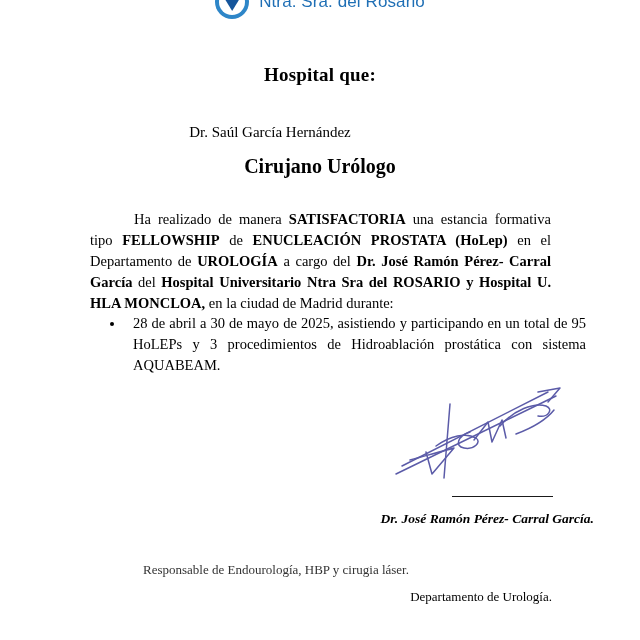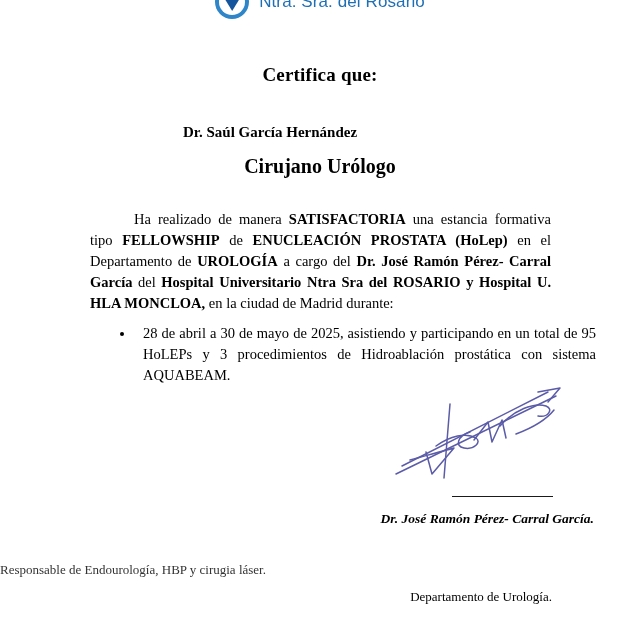--- a/index.html
+++ b/index.html
@@ -75,21 +75,21 @@
     font-weight: bold;
     letter-spacing: 0.2px;
   }
   .recipient {
     position: absolute;
     top: 124px;
     left: 0;
     width: 540px;
     text-align: center;
     font-size: 15px;
-    font-weight: bold;
+    font-weight: normal;
   }
   .recipient-role {
     position: absolute;
     top: 155px;
     left: 0;
     width: 640px;
     text-align: center;
     font-size: 20px;
     font-weight: bold;
   }
@@ -110,21 +110,21 @@
     width: 44px;
   }
   .body-block b { font-weight: bold; }
 
   
   .bullet-list {
     position: absolute;
     top: 313px;
     left: 90px;
     width: 461px;
-    margin: 10px;
+    margin: 0;
     padding: 0 0 0 35px;
     font-size: 14.5px;
     line-height: 21px;
     text-align: justify;
     text-justify: inter-word;
   }
   .bullet-list li {
     padding-left: 8px;
   }
   .bullet-list li::marker {
@@ -162,21 +162,21 @@
   }
 
   
   .footer-line-1 {
     position: absolute;
     top: 562px;
     left: 0;
     width: 640px;
     padding-right: 88px;
     box-sizing: border-box;
-    text-align: left;
+    text-align: center;
     font-size: 13px;
     color: #333333;
   }
   .footer-line-2 {
     position: absolute;
     top: 589px;
     left: 0;
     width: 640px;
     padding-right: 88px;
     box-sizing: border-box;
@@ -190,21 +190,21 @@
 
 <div class="letterhead">
   <div class="logo-mark">
     <div class="ring"></div>
     <div class="ring-inner"></div>
     <div class="petal"></div>
   </div>
   <div class="logo-text">Ntra. Sra. del Rosario</div>
 </div>
 
-<div class="certifica">Certifica que:</div>
+<div class="certifica">Hospital que:</div>
 <div class="recipient">Dr. Saúl García Hernández</div>
 <div class="recipient-role">Cirujano Urólogo</div>
 
 <div class="body-block">
   <span class="indent"></span><span>Ha realizado de manera </span><b>SATISFACTORIA</b><span> una estancia formativa tipo </span><b>FELLOWSHIP</b><span> de </span><b>ENUCLEACIÓN PROSTATA (HoLep)</b><span> en el Departamento de </span><b>UROLOGÍA</b><span>  a cargo del </span><b>Dr. José Ramón Pérez- Carral García</b><span> del </span><b>Hospital Universitario Ntra Sra del ROSARIO y Hospital U. HLA MONCLOA,</b><span> en la ciudad de Madrid durante:</span>
 </div>
 
 <ul class="bullet-list">
   <li>28 de abril a 30 de mayo de 2025, asistiendo y participando en un total de 95 HoLEPs y 3 procedimientos de Hidroablación prostática con sistema AQUABEAM.</li>
 </ul>

